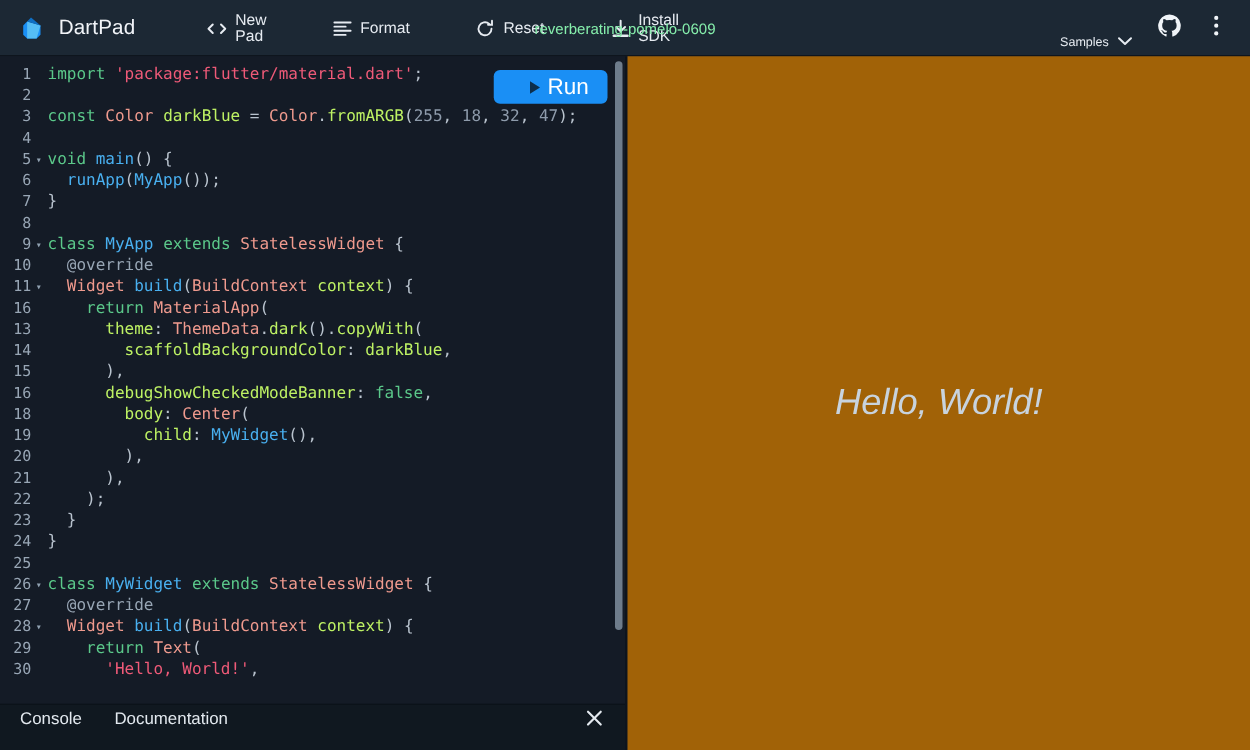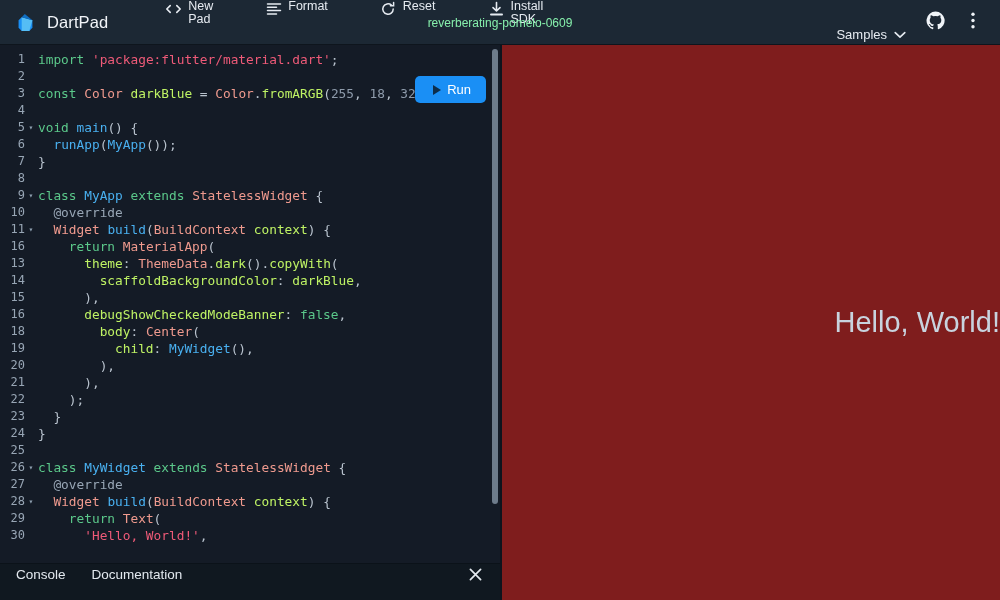--- a/index.html
+++ b/index.html
@@ -22,39 +22,39 @@
   }
   #header::after {
     content: ""; position: absolute; left: 0; right: 0; bottom: 0;
     height: 1px; background: #0e151d;
   }
   .brand { display: flex; align-items: center; gap: 9px; margin-right: 14px; }
   .dart-logo { width: 22px; height: 22px; display: block; }
   .brand-name { color: #f1f4f8; font-size: 16.5px; letter-spacing: .1px; }
 
   .hdr-btn {
-    display: flex; gap: 6px;
+    display: flex; align-items: center; gap: 6px;
     height: 45px; padding: 0 9px;
     color: #e6ebf1; cursor: pointer; user-select: none;
     background: transparent; border: 0;
     font-family: inherit;
   }
   .hdr-btn .lbl { font-size: 12.5px; line-height: 13px; text-align: left; white-space: pre-line; }
   .hdr-btn .ic { display: flex; align-items: center; justify-content: center; width: 17px; height: 17px; flex: 0 0 17px; }
   .hdr-btn svg { display: block; }
 
   #doc-title {
     position: absolute; left: 0; right: 0; top: 0; height: 45px;
     display: flex; align-items: center; justify-content: center;
     color: #86efac; font-size: 12px; pointer-events: none;
   }
   .hdr-right { margin-left: auto; display: flex; align-items: center; gap: 4px; z-index: 2; }
   .samples-btn {
     display: flex; align-items: center; gap: 7px;
-    padding: 6px 8px; color: #e6ebf1; font-size: 13px; cursor: pointer; margin-top: 24px;
+    padding: 6px 8px; color: #e6ebf1; font-size: 10px; cursor: pointer; margin-top: 24px;
   }
   .icon-btn {
     width: 34px; height: 34px; display: flex; align-items: center;
     justify-content: center; cursor: pointer; border-radius: 17px;
   }
 
   
   #body { flex: 1 1 auto; display: flex; min-height: 0; }
 
   
@@ -95,42 +95,42 @@
   .fn    { color: #49b0f0; margin-top: 28px; }  
   .prop  { color: #bef264; }
   .plain { color: #d7dee7; }
   .ann   { color: #98a6b5; }  
   .punct { color: #b9c3ce; }
 
   #run-btn {
     position: absolute; top: 11px; right: 14px;
     background: #1a8ff5; color: #fff;
     border: 0; border-radius: 5px;
-    height: 27px; padding: 0 15px 0 18px;
+    height: 27px; padding: 0 15px 0 29px;
     display: flex; align-items: center; gap: 6px;
-    font-size: 13px; font-family: inherit; cursor: pointer;
+    font-size: 18px; font-family: inherit; cursor: pointer;
     z-index: 5;
-    margin-top: 20px;
   }
   #run-btn .tri {
     width: 0; height: 0;
     border-left: 8px solid #0d2e4b;
     border-top: 5px solid transparent;
     border-bottom: 5px solid transparent;
   }
   #editor-scrollbar {
     position: absolute; top: 4px; right: 2px; width: 6px; height: 455px;
     background: #6e7c8b; border-radius: 3px; z-index: 4; cursor: pointer;
   }
 
   
   #preview-pane {
-    flex: 1 1 auto; background: #7f1d1d;
-    display: flex; align-items: center; justify-content: flex-end;
+    flex: 1 1 auto; background: #a16207;
+    display: flex; align-items: center; justify-content: center;
     position: relative;
+    font-style: italic;
   }
   #preview-text { color: #c8d3de; font-size: 29px; font-weight: 400; }
   .pane-divider {
     width: 2px; flex: 0 0 2px; background: #0d141d; cursor: col-resize;
   }
 
   
   #bottom-bar {
     height: 37px; flex: 0 0 37px;
     width: 500px;

